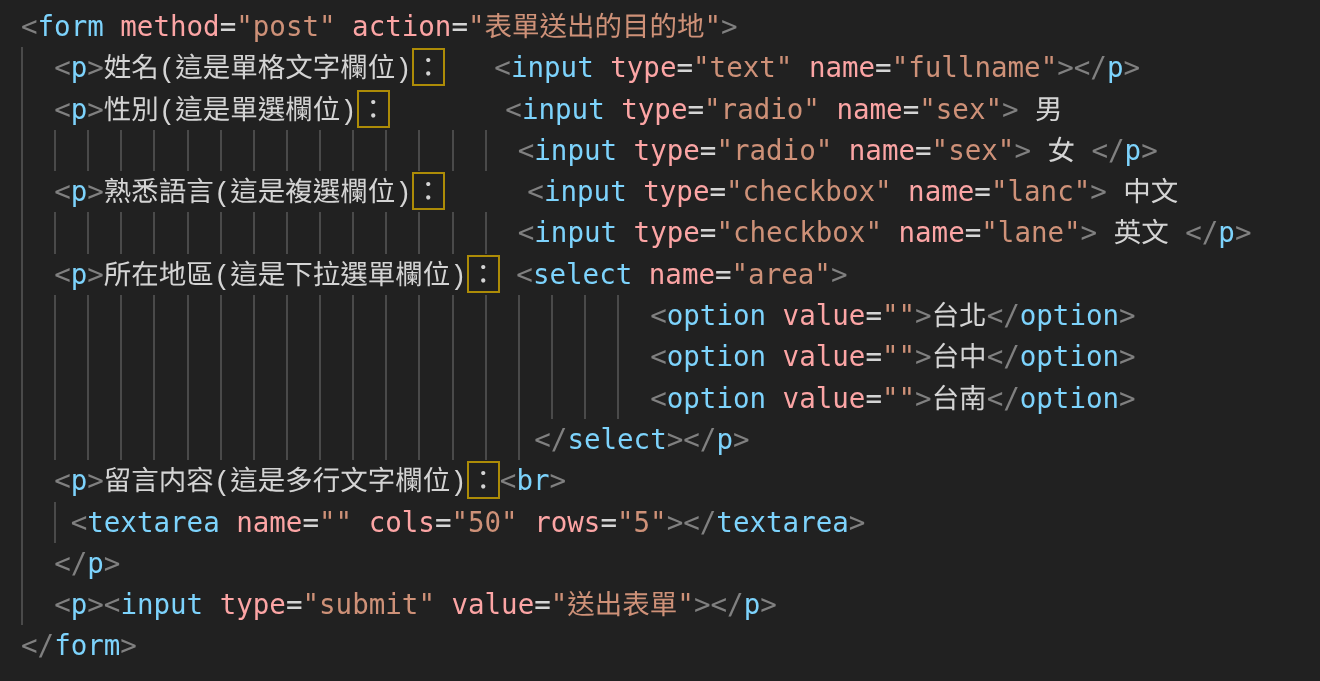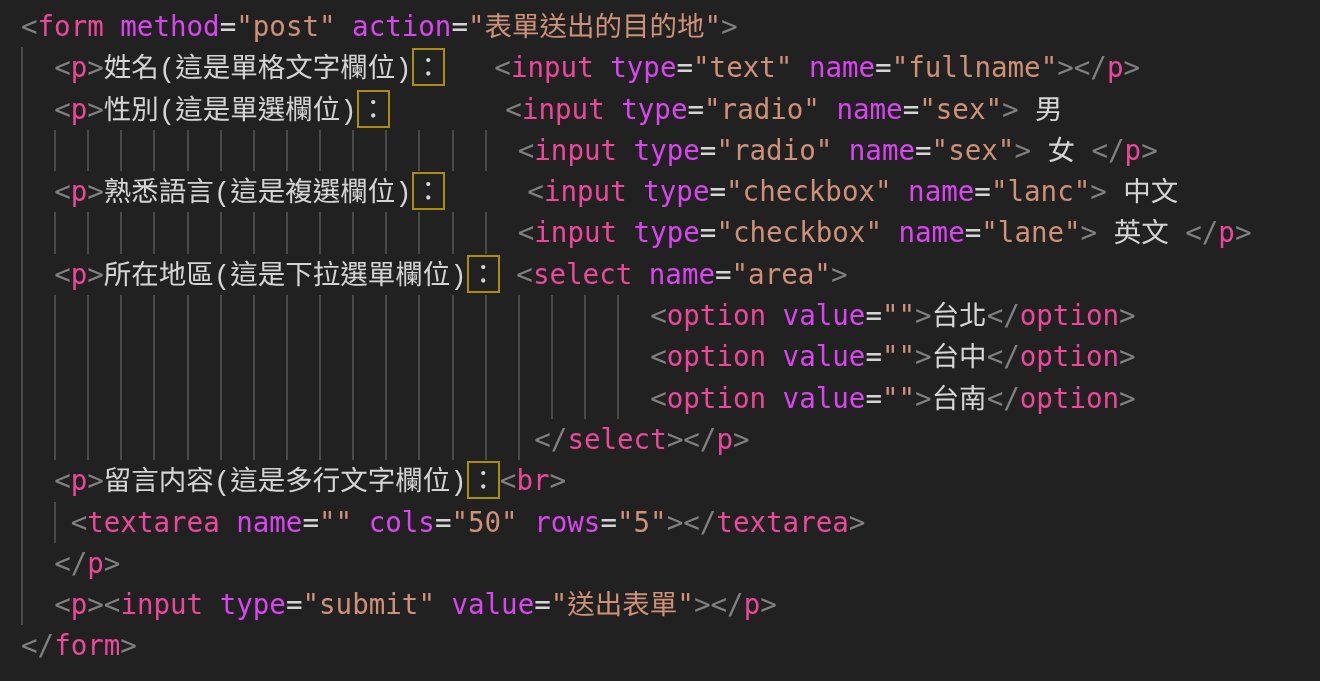--- a/index.html
+++ b/index.html
@@ -15,22 +15,22 @@
     font-family:"DejaVu Sans Mono","Liberation Mono",monospace;
     font-size:27.5px;
     line-height:41.3px;
     color:#d4d4d4;
     white-space:pre;
     cursor:text;
   }
   .line{height:41.3px;white-space:pre;}
   
   .tok-p{color:#808080;}            
-  .tok-t{color:#ec4899;}            
-  .tok-a{color:#d946ef;}            
+  .tok-t{color:#7dd3fc;}            
+  .tok-a{color:#fca5a5;}            
   .tok-e{color:#d4d4d4;}            
   .tok-s{color:#ce9178;}            
   .tok-x{color:#d4d4d4;font-family:Liberation Mono, monospace;}            
   
   .tok-w{
     display:inline-block;
     vertical-align:top;
     height:41.3px;
     background:repeating-linear-gradient(to right,#4a4a4a 0 2px,transparent 2px 33.12px);
   }

